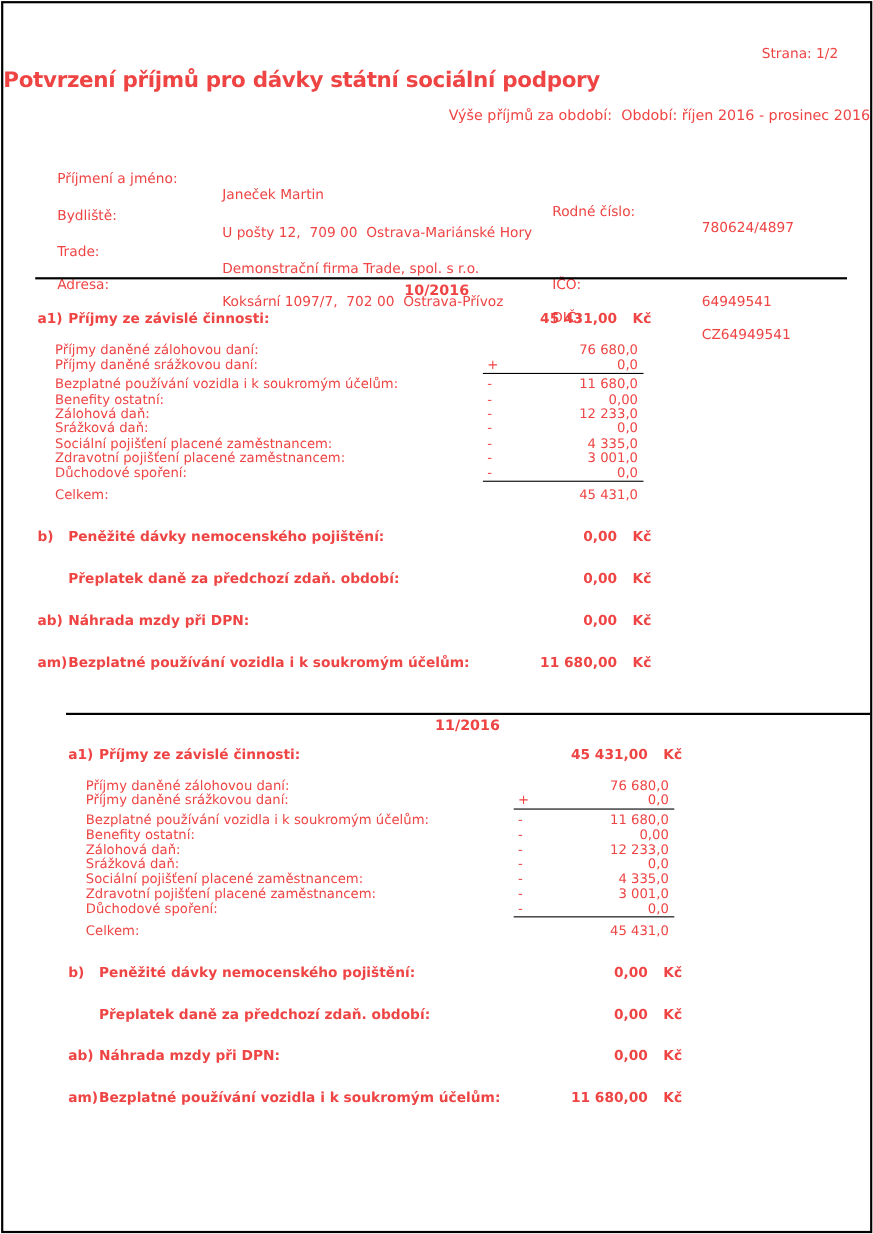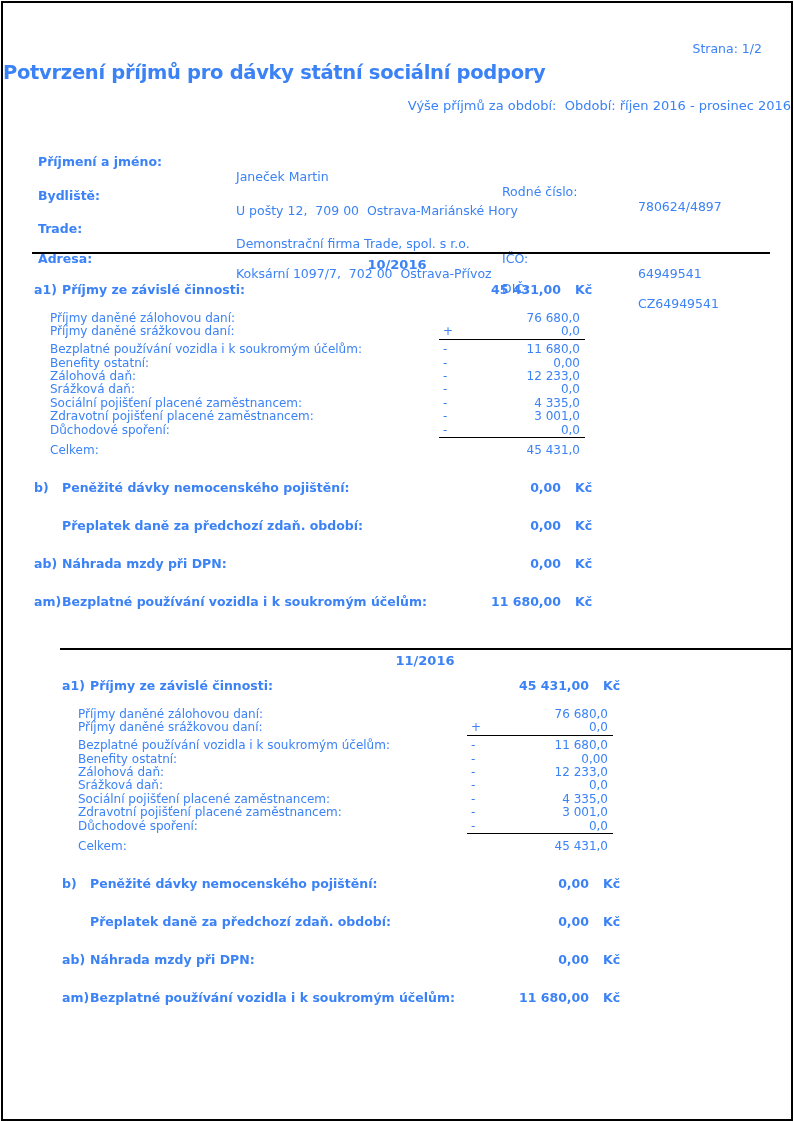--- a/index.html
+++ b/index.html
@@ -1,33 +1,33 @@
 <!DOCTYPE html>
 <html><head>
 <meta charset="utf-8">
 <style>
   html,body{margin:0;padding:0;background:#fff;}
   .page{
     position:absolute;left:1px;top:1px;width:792px;height:1120px;
     box-sizing:border-box;border:2px solid #000;background:#fff;
-    font-family:"DejaVu Sans","Liberation Sans",sans-serif;color:#3b82f6;overflow:hidden;
+    font-family:"DejaVu Sans","Liberation Sans",sans-serif;color:#ef4444;overflow:hidden;
   }
   .strana{position:absolute;top:38px;right:29px;font-size:12.5px;}
   .title{position:absolute;top:58px;left:0;width:100%;text-align:left;
          font-size:19.5px;font-weight:bold;margin:0;letter-spacing:-0.3px;}
   .subtitle{position:absolute;top:95px;left:0;width:100%;text-align:right;
             font-size:13px;white-space:pre;}
   .info{position:absolute;top:136px;left:31px;right:24px;font-size:12.5px;height:114px;}
   .info-row{position:absolute;left:0;right:0;height:16px;white-space:pre;}
   .info-row:nth-of-type(1){top:0;}
   .info-row:nth-of-type(2){top:34px;}
   .info-row:nth-of-type(3){top:67px;}
   .info-row:nth-of-type(4){top:97px;}
-  .i-l{position:absolute;left:4px;font-weight:bold;}
-  .i-v{position:absolute;left:168px;white-space:pre;margin-left:34px;}
+  .i-l{position:absolute;left:18px;}
+  .i-v{position:absolute;left:168px;white-space:pre;}
   .i-l2{position:absolute;left:468px;}
   .i-v2{position:absolute;left:604px;}
 
   .section{position:absolute;left:0;width:100%;height:364px;}
   #sec0{top:249px;}
   #sec1{top:645px;margin-left:28px;}
   .sec-line{position:absolute;top:0;left:29px;width:738px;border-top:2px solid #000;}
   .sec-month{position:absolute;top:5px;left:0;width:100%;text-align:center;
              font-weight:bold;font-size:13px;}
 

